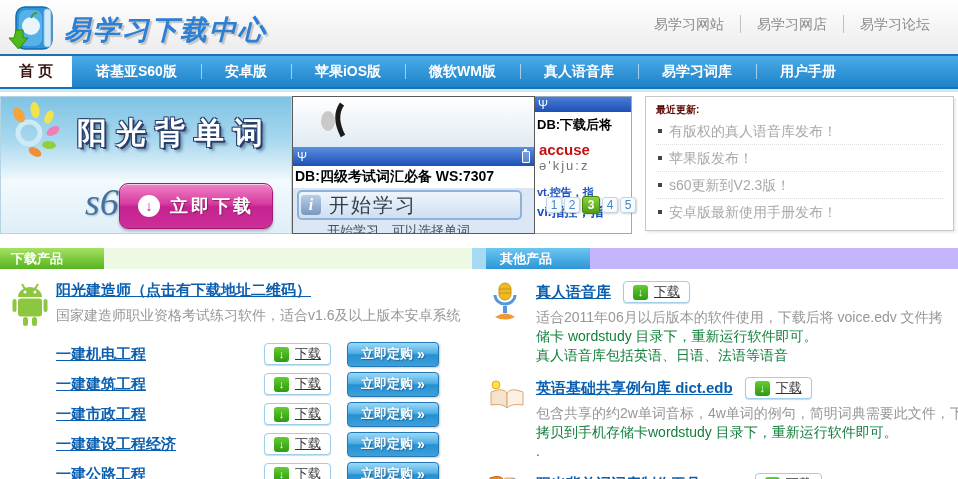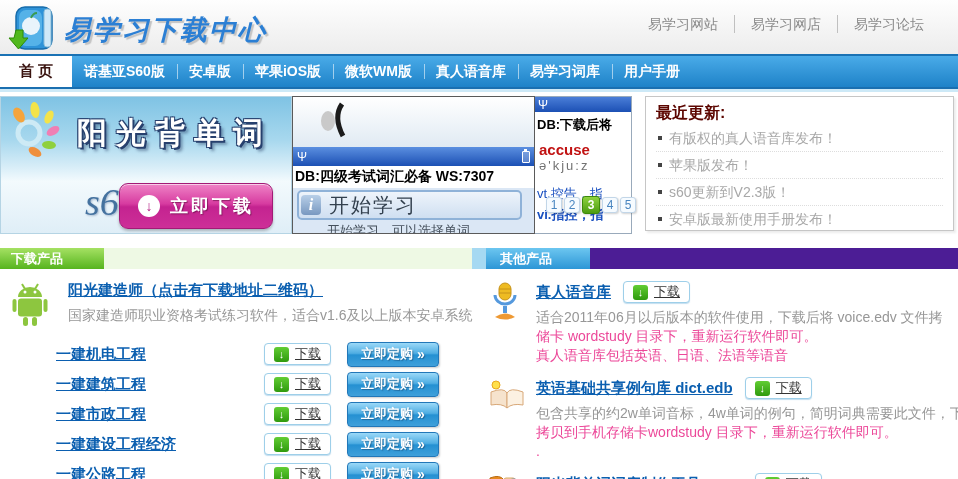--- a/index.html
+++ b/index.html
@@ -5,31 +5,31 @@
   *{margin:0;padding:0;box-sizing:border-box;}
   body{width:958px;height:479px;overflow:hidden;background:#fff;
        font-family:"Liberation Sans","DejaVu Sans",sans-serif;}
   .page{position:relative;width:958px;height:394px;}
 
   
   .header{height:54px;background:linear-gradient(#fefefe,#ececec);position:relative;}
   .logo-wrap{position:absolute;left:8px;top:4px;display:flex;align-items:center;}
   .site-title{font-size:27px;font-weight:bold;font-style:italic;color:#2b7fd4;
               text-shadow:2px 2px 1px #c3c3c3;margin-left:6px;letter-spacing:2px;}
-  .top-links{position:absolute;right:18px;top:15px;font-size:14px;color:#8a8a8a;display:flex;align-items:center;}
+  .top-links{position:absolute;right:12px;top:15px;font-size:14px;color:#8a8a8a;display:flex;align-items:center;}
   .top-link{padding:0 16px;cursor:pointer;line-height:18px;}
   .top-link + .top-link{border-left:1px solid #c0c0c0;}
 
   
   .nav{height:35px;background:linear-gradient(#4aabe8,#1e82c8);border-top:2px solid #1a72b4;
        border-bottom:2px solid #1a6fb0;display:flex;align-items:stretch;}
   .nav-home{width:72px;background:#fff;color:#3a1410;font-weight:bold;font-size:15px;
             display:flex;align-items:center;justify-content:center;cursor:pointer;}
   .nav-item{color:#fff;font-size:14px;font-weight:bold;display:flex;align-items:center;
-            padding:0 12px;position:relative;cursor:pointer;}
+            padding:0 24px;position:relative;cursor:pointer;}
   .nav-item + .nav-item::before{content:"";position:absolute;left:0;top:8px;bottom:8px;width:1px;
             background:rgba(255,255,255,.55);}
   .subnav-strip{height:3px;background:#cde9f7;}
 
   
   .banner{position:relative;height:146px;}
   .banner-left{position:absolute;left:0;top:4px;width:292px;height:138px;overflow:hidden;
     background:linear-gradient(180deg,#7fc3e4 0%,#a8d8ee 32%,#d9eef8 52%,#f3fafd 62%,#dfeef7 100%);
     border:1px solid #b5d4e4;}
   .sun-logo{position:absolute;left:3px;top:4px;}
@@ -71,56 +71,56 @@
   .menu-sel-label{font-size:20px;color:#33404e;letter-spacing:2px;white-space:nowrap;}
   .menu-hint{font-size:13px;color:#45505c;margin:2px 0 0 30px;white-space:nowrap;overflow:hidden;}
 
   
   .shot2{position:absolute;left:535px;top:4px;width:97px;height:138px;background:#fff;
     border:1px solid #9ab;border-left:none;overflow:hidden;}
   .shot2-status{height:15px;background:linear-gradient(#4a7ed8,#1c50b4);display:flex;align-items:center;padding:0 3px;}
   .shot2-db{font-size:13px;font-weight:bold;color:#000;padding:4px 0 0 2px;white-space:nowrap;}
   .shot2-word{color:#c11212;font-weight:bold;font-size:15px;padding:7px 0 0 4px;}
   .shot2-phonetic{font-size:13px;color:#737373;padding:0 0 0 4px;letter-spacing:2px;white-space:nowrap;}
-  .shot2-m1{color:#1a50c0;font-size:13px;font-weight:normal;padding:12px 0 0 2px;white-space:nowrap;}
+  .shot2-m1{color:#1a50c0;font-size:11px;font-weight:bold;padding:12px 0 0 2px;white-space:nowrap;}
   .shot2-m2{color:#1a50c0;font-size:13px;font-weight:bold;padding:3px 0 0 2px;white-space:nowrap;}
 
   
   .pager{position:absolute;left:546px;top:104px;display:flex;gap:2px;align-items:center;z-index:5;}
   .page-sq{width:16px;height:16px;background:#f6fbff;border:1px solid #c2d6e8;border-radius:3px;
     color:#4a86c0;font-size:12px;display:flex;align-items:center;justify-content:center;
     box-shadow:1px 1px 2px rgba(0,0,0,.18);cursor:pointer;}
   .page-sq.active{width:18px;height:18px;background:linear-gradient(#8ed23e,#4d9c12);
     border:1px solid #3d8a0a;color:#fff;font-weight:bold;}
 
   
   .recent{position:absolute;left:645px;top:4px;width:309px;height:135px;border:1px solid #c6c6c6;
     background:#fff;box-shadow:2px 2px 2px rgba(0,0,0,.08);padding:6px 10px 0 10px;}
-  .recent-title{color:#5c0600;font-weight:bold;font-size:16px;margin-bottom:1px;}
+  .recent-title{color:#5c0600;font-weight:bold;font-size:10px;margin-bottom:1px;}
   .recent-item{color:#a8a8a8;font-size:14px;height:27px;line-height:27px;border-bottom:1px dotted #ddd;
     cursor:pointer;white-space:nowrap;overflow:hidden;}
   .recent-item:last-child{border-bottom:none;}
   .bullet{display:inline-block;width:4px;height:4px;background:#444;margin:0 7px 3px 2px;vertical-align:middle;}
 
   
   .products{display:flex;margin-top:10px;}
   .col-left{width:472px;flex:none;}
   .col-right{flex:1;min-width:0;}
   .tabstrip{height:21px;display:flex;}
   .tabstrip-green{background:#eef9e4;}
   .tab-green{width:104px;background:linear-gradient(#a5e163,#56b41e);color:#fff;font-size:13px;
     font-weight:bold;line-height:21px;padding-left:11px;}
-  .tabstrip-blue{background:#4c1d95;}
+  .tabstrip-blue{background:#c4b5fd;}
   .lead-blue{width:14px;background:#a6d9f2;flex:none;}
   .tab-blue{width:104px;background:linear-gradient(#6cc6f0,#2c96d6);color:#fff;font-size:13px;
     font-weight:bold;line-height:21px;padding-left:14px;}
 
   .prod-head{display:flex;padding:12px 0 0 10px;}
   .prod-icon{width:42px;flex:none;}
-  .prod-body{margin-left:16px;min-width:0;}
+  .prod-body{margin-left:4px;min-width:0;}
   .prod-title{color:#0b5fb0;font-weight:bold;font-size:15px;text-decoration:underline;cursor:pointer;white-space:nowrap;}
   .prod-desc{color:#979797;font-size:14px;margin-top:7px;white-space:nowrap;}
 
   .d-rows{margin:8px 0 0 56px;}
   .d-row{display:flex;align-items:center;height:30px;}
   .d-link{color:#0b5fb0;font-weight:bold;font-size:15px;text-decoration:underline;width:208px;
     flex:none;cursor:pointer;white-space:nowrap;}
   .dl-btn{display:inline-flex;align-items:center;gap:6px;height:22px;padding:0 9px;background:#fff;
     border:1px solid #9ecfe9;border-radius:4px;box-shadow:0 1px 1px rgba(120,180,220,.45);cursor:pointer;flex:none;}
   .dl-ico{width:15px;height:15px;border-radius:3px;background:linear-gradient(#62cd33,#2f9a0e);
@@ -131,21 +131,21 @@
     font-weight:bold;display:flex;align-items:center;justify-content:center;gap:4px;cursor:pointer;
     box-shadow:1px 1px 2px rgba(0,0,0,.2);text-shadow:1px 1px 1px rgba(20,60,100,.5);flex:none;}
   .order-arrow{font-size:14px;}
 
   .o-item{display:flex;padding:12px 0 0 16px;}
   .o-icon{width:40px;flex:none;padding-top:1px;}
   .o-body{margin-left:8px;flex:1;min-width:0;}
   .o-title-row{display:flex;align-items:center;gap:12px;}
   .o-title{color:#0b5fb0;font-weight:bold;font-size:15px;text-decoration:underline;cursor:pointer;white-space:nowrap;}
   .o-desc{color:#979797;font-size:14px;line-height:19px;margin-top:5px;white-space:nowrap;overflow:hidden;}
-  .o-desc2{color:#ec4899;font-size:14px;line-height:19px;white-space:nowrap;overflow:hidden;}
+  .o-desc2{color:#15803d;font-size:14px;line-height:19px;white-space:nowrap;overflow:hidden;}
 </style>
 </head>
 <body>
 
 <div class="page">
 
   <div class="header">
     <div class="logo-wrap">
       <span>
         <svg width="50" height="47" viewBox="0 0 50 47">

